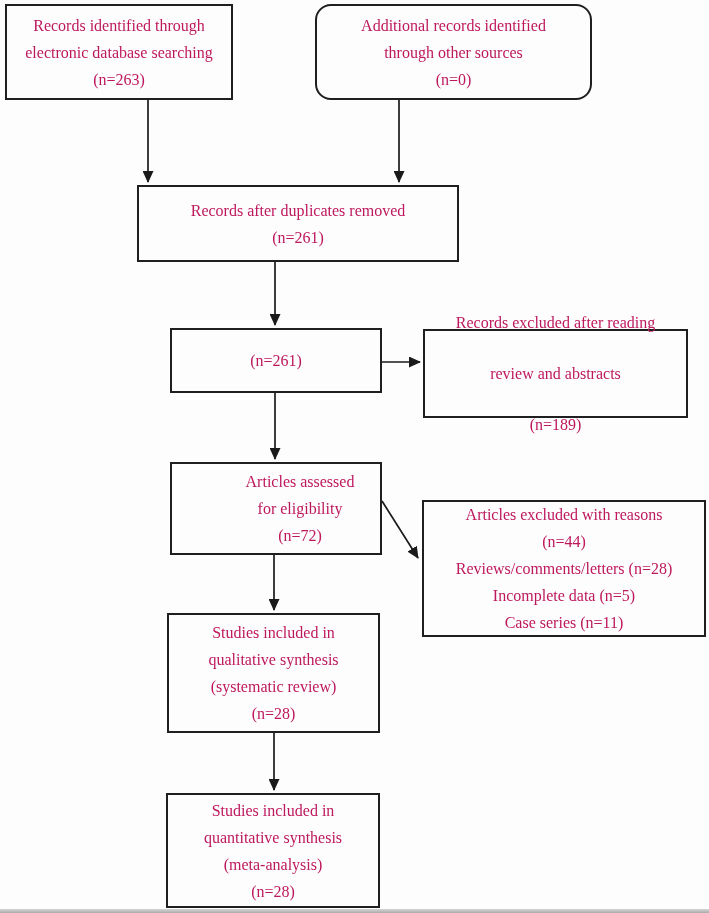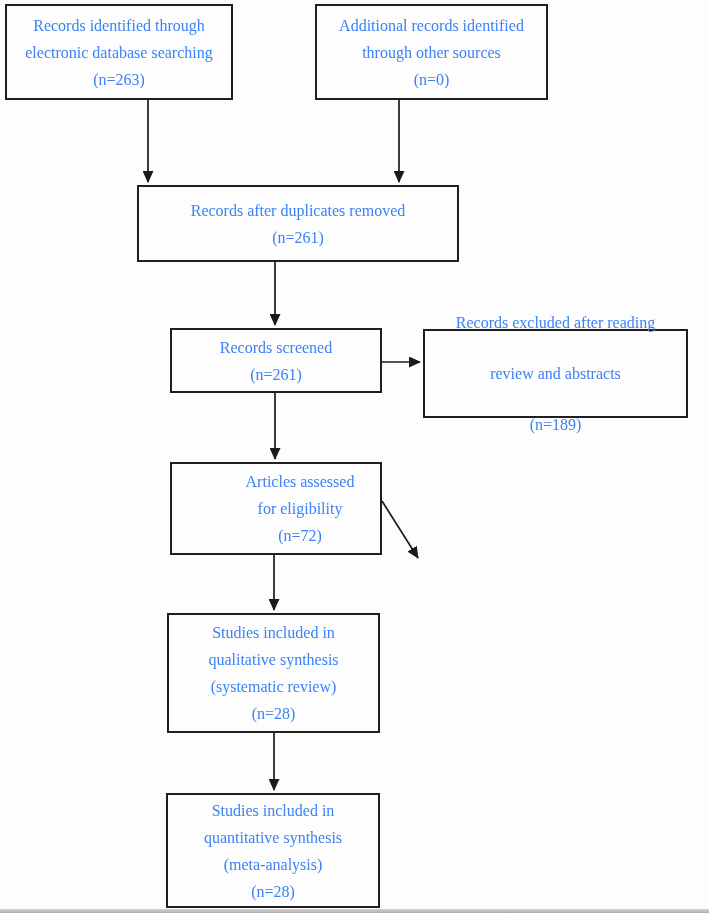--- a/index.html
+++ b/index.html
@@ -3,21 +3,21 @@
 <meta charset="utf-8">
 <style>
   * { margin: 0; padding: 0; box-sizing: border-box; }
   html, body { background: #ffffff; }
   .canvas {
     position: relative;
     width: 709px;
     height: 913px;
     background: #fdfdfd;
     font-family: "Liberation Serif", serif;
-    color: #3b82f6;
+    color: #be185d;
     overflow: hidden;
   }
   .fbox {
     position: absolute;
     border: 2px solid #1f1f1f;
     background: #fdfdfd;
     display: flex;
     flex-direction: column;
     justify-content: center;
     align-items: center;
@@ -44,48 +44,54 @@
 <body>
 
 <div class="canvas">
 
   <div class="fbox" style="left:5px; top:4px; width:228px; height:96px;">
     <span>Records identified through</span>
     <span>electronic database searching</span>
     <span>(n=263)</span>
   </div>
 
-  <div class="fbox" style="left:315px; top:4px; width:233px; height:96px;">
+  <div class="fbox" style="left:315px; top:4px; width:277px; height:96px;border-radius:16px;">
     <span>Additional records identified</span>
     <span>through other sources</span>
     <span>(n=0)</span>
   </div>
 
   <div class="fbox" style="left:113px; top:185px; width:322px; height:77px;margin-left:24px;">
     <span>Records after duplicates removed</span>
     <span>(n=261)</span>
   </div>
 
   <div class="fbox" style="left:170px; top:328px; width:212px; height:65px;">
-    <span>Records screened</span>
     <span>(n=261)</span>
   </div>
 
   <div class="fbox" style="left:423px; top:329px; width:265px; height:89px;gap:24px;">
     <span>Records excluded after reading</span>
     <span>review and abstracts</span>
     <span>(n=189)</span>
   </div>
 
   <div class="fbox" style="left:170px; top:462px; width:212px; height:93px;padding-left:48px;">
     <span>Articles assessed</span>
     <span>for eligibility</span>
     <span>(n=72)</span>
   </div>
 
+  <div class="fbox" style="left:422px; top:500px; width:284px; height:137px;">
+    <span>Articles excluded with reasons</span>
+    <span>(n=44)</span>
+    <span>Reviews/comments/letters (n=28)</span>
+    <span>Incomplete data (n=5)</span>
+    <span>Case series (n=11)</span>
+  </div>
 
   <div class="fbox" style="left:167px; top:613px; width:213px; height:120px;">
     <span>Studies included in</span>
     <span>qualitative synthesis</span>
     <span>(systematic review)</span>
     <span>(n=28)</span>
   </div>
 
   <div class="fbox" style="left:166px; top:793px; width:214px; height:115px;">
     <span>Studies included in</span>

